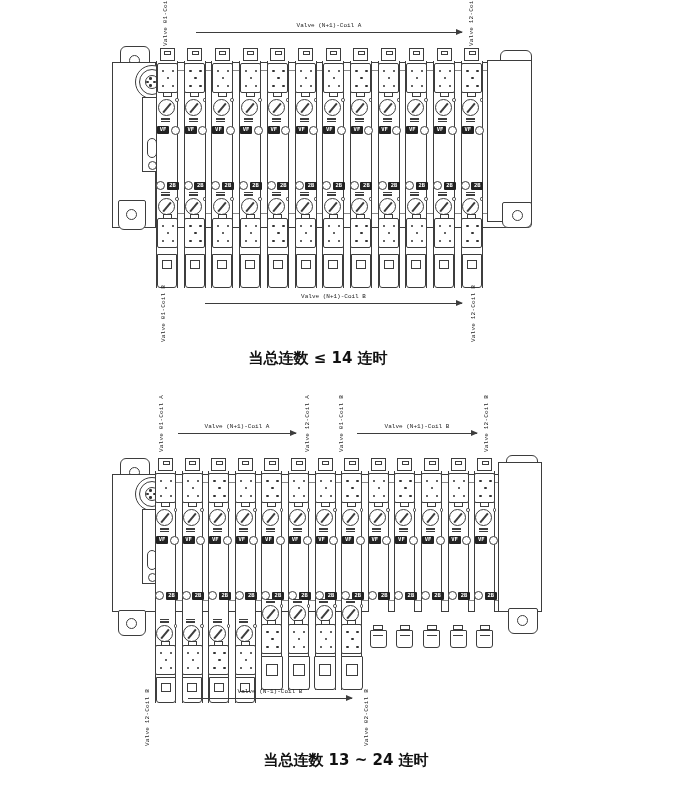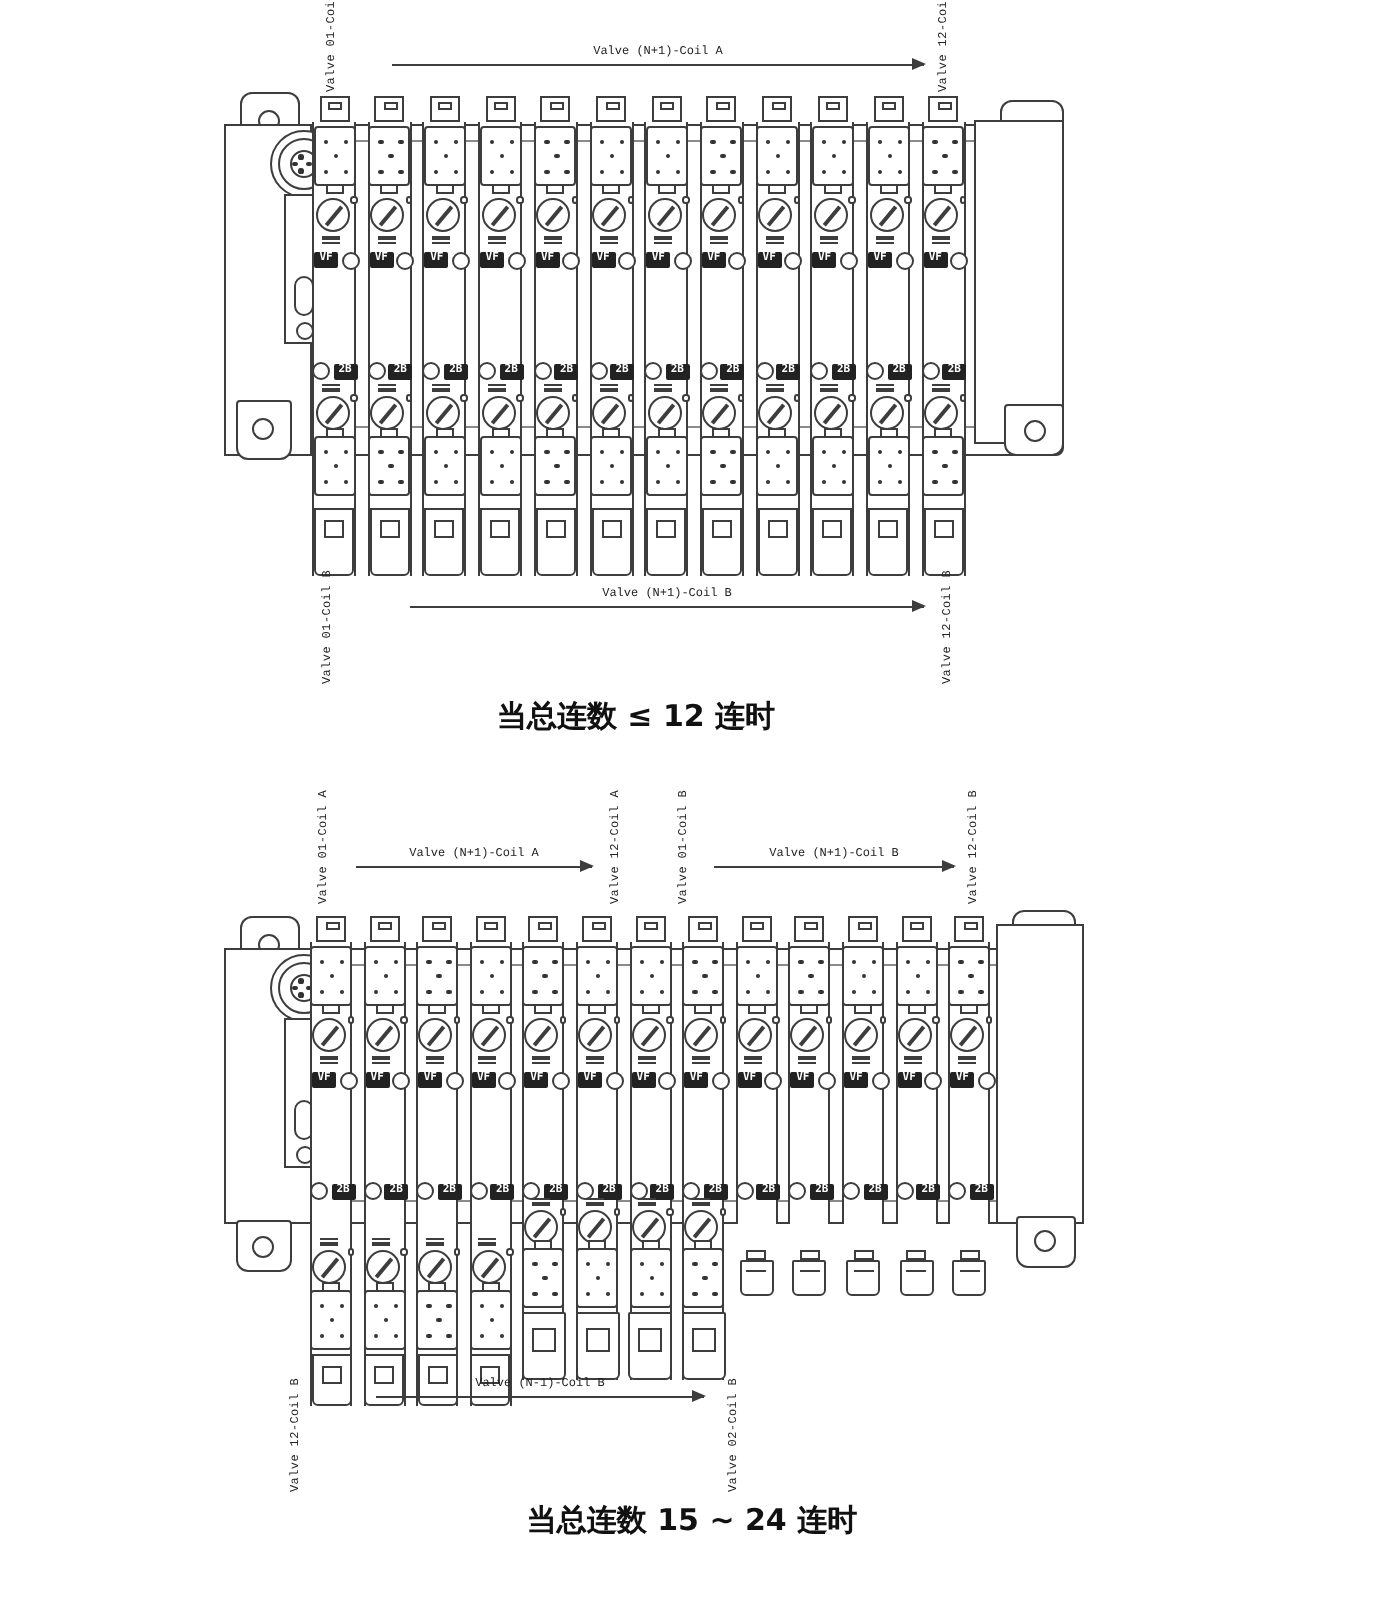--- a/index.html
+++ b/index.html
@@ -539,21 +539,21 @@
 
     <div class="vlabel" style="left:160px;top:342px;">Valve 01-Coil B</div>
     <div class="arrow" style="left:205px;top:292px;width:257px;">
       <div class="txt">Valve (N+1)-Coil B</div>
       <div class="line">
         <i class="head"></i>
       </div>
     </div>
     <div class="vlabel" style="left:470px;top:342px;">Valve 12-Coil B</div>
 
-    <div class="caption" style="left:168px;top:349px;">当总连数 ≤ 12 连时</div>
+    <div class="caption" style="left:168px;top:349px;">当总连数 ≤ 14 连时</div>
   </section>
 
   <section class="diagram-group">
     <div class="vlabel" style="left:158px;top:452px;">Valve 01-Coil A</div>
     <div class="arrow" style="left:178px;top:422px;width:118px;">
       <div class="txt">Valve (N+1)-Coil A</div>
       <div class="line">
         <i class="head"></i>
       </div>
     </div>
@@ -1044,15 +1044,15 @@
 
     <div class="vlabel" style="left:144px;top:746px;">Valve 12-Coil B</div>
     <div class="arrow" style="left:188px;top:687px;width:164px;">
       <div class="txt">Valve (N-1)-Coil B</div>
       <div class="line">
         <i class="head"></i>
       </div>
     </div>
     <div class="vlabel" style="left:363px;top:746px;">Valve 02-Coil B</div>
 
-    <div class="caption" style="left:196px;top:751px;">当总连数 15 ~ 24 连时</div>
+    <div class="caption" style="left:196px;top:751px;">当总连数 13 ~ 24 连时</div>
   </section>
 </div>
 
 </body></html>

